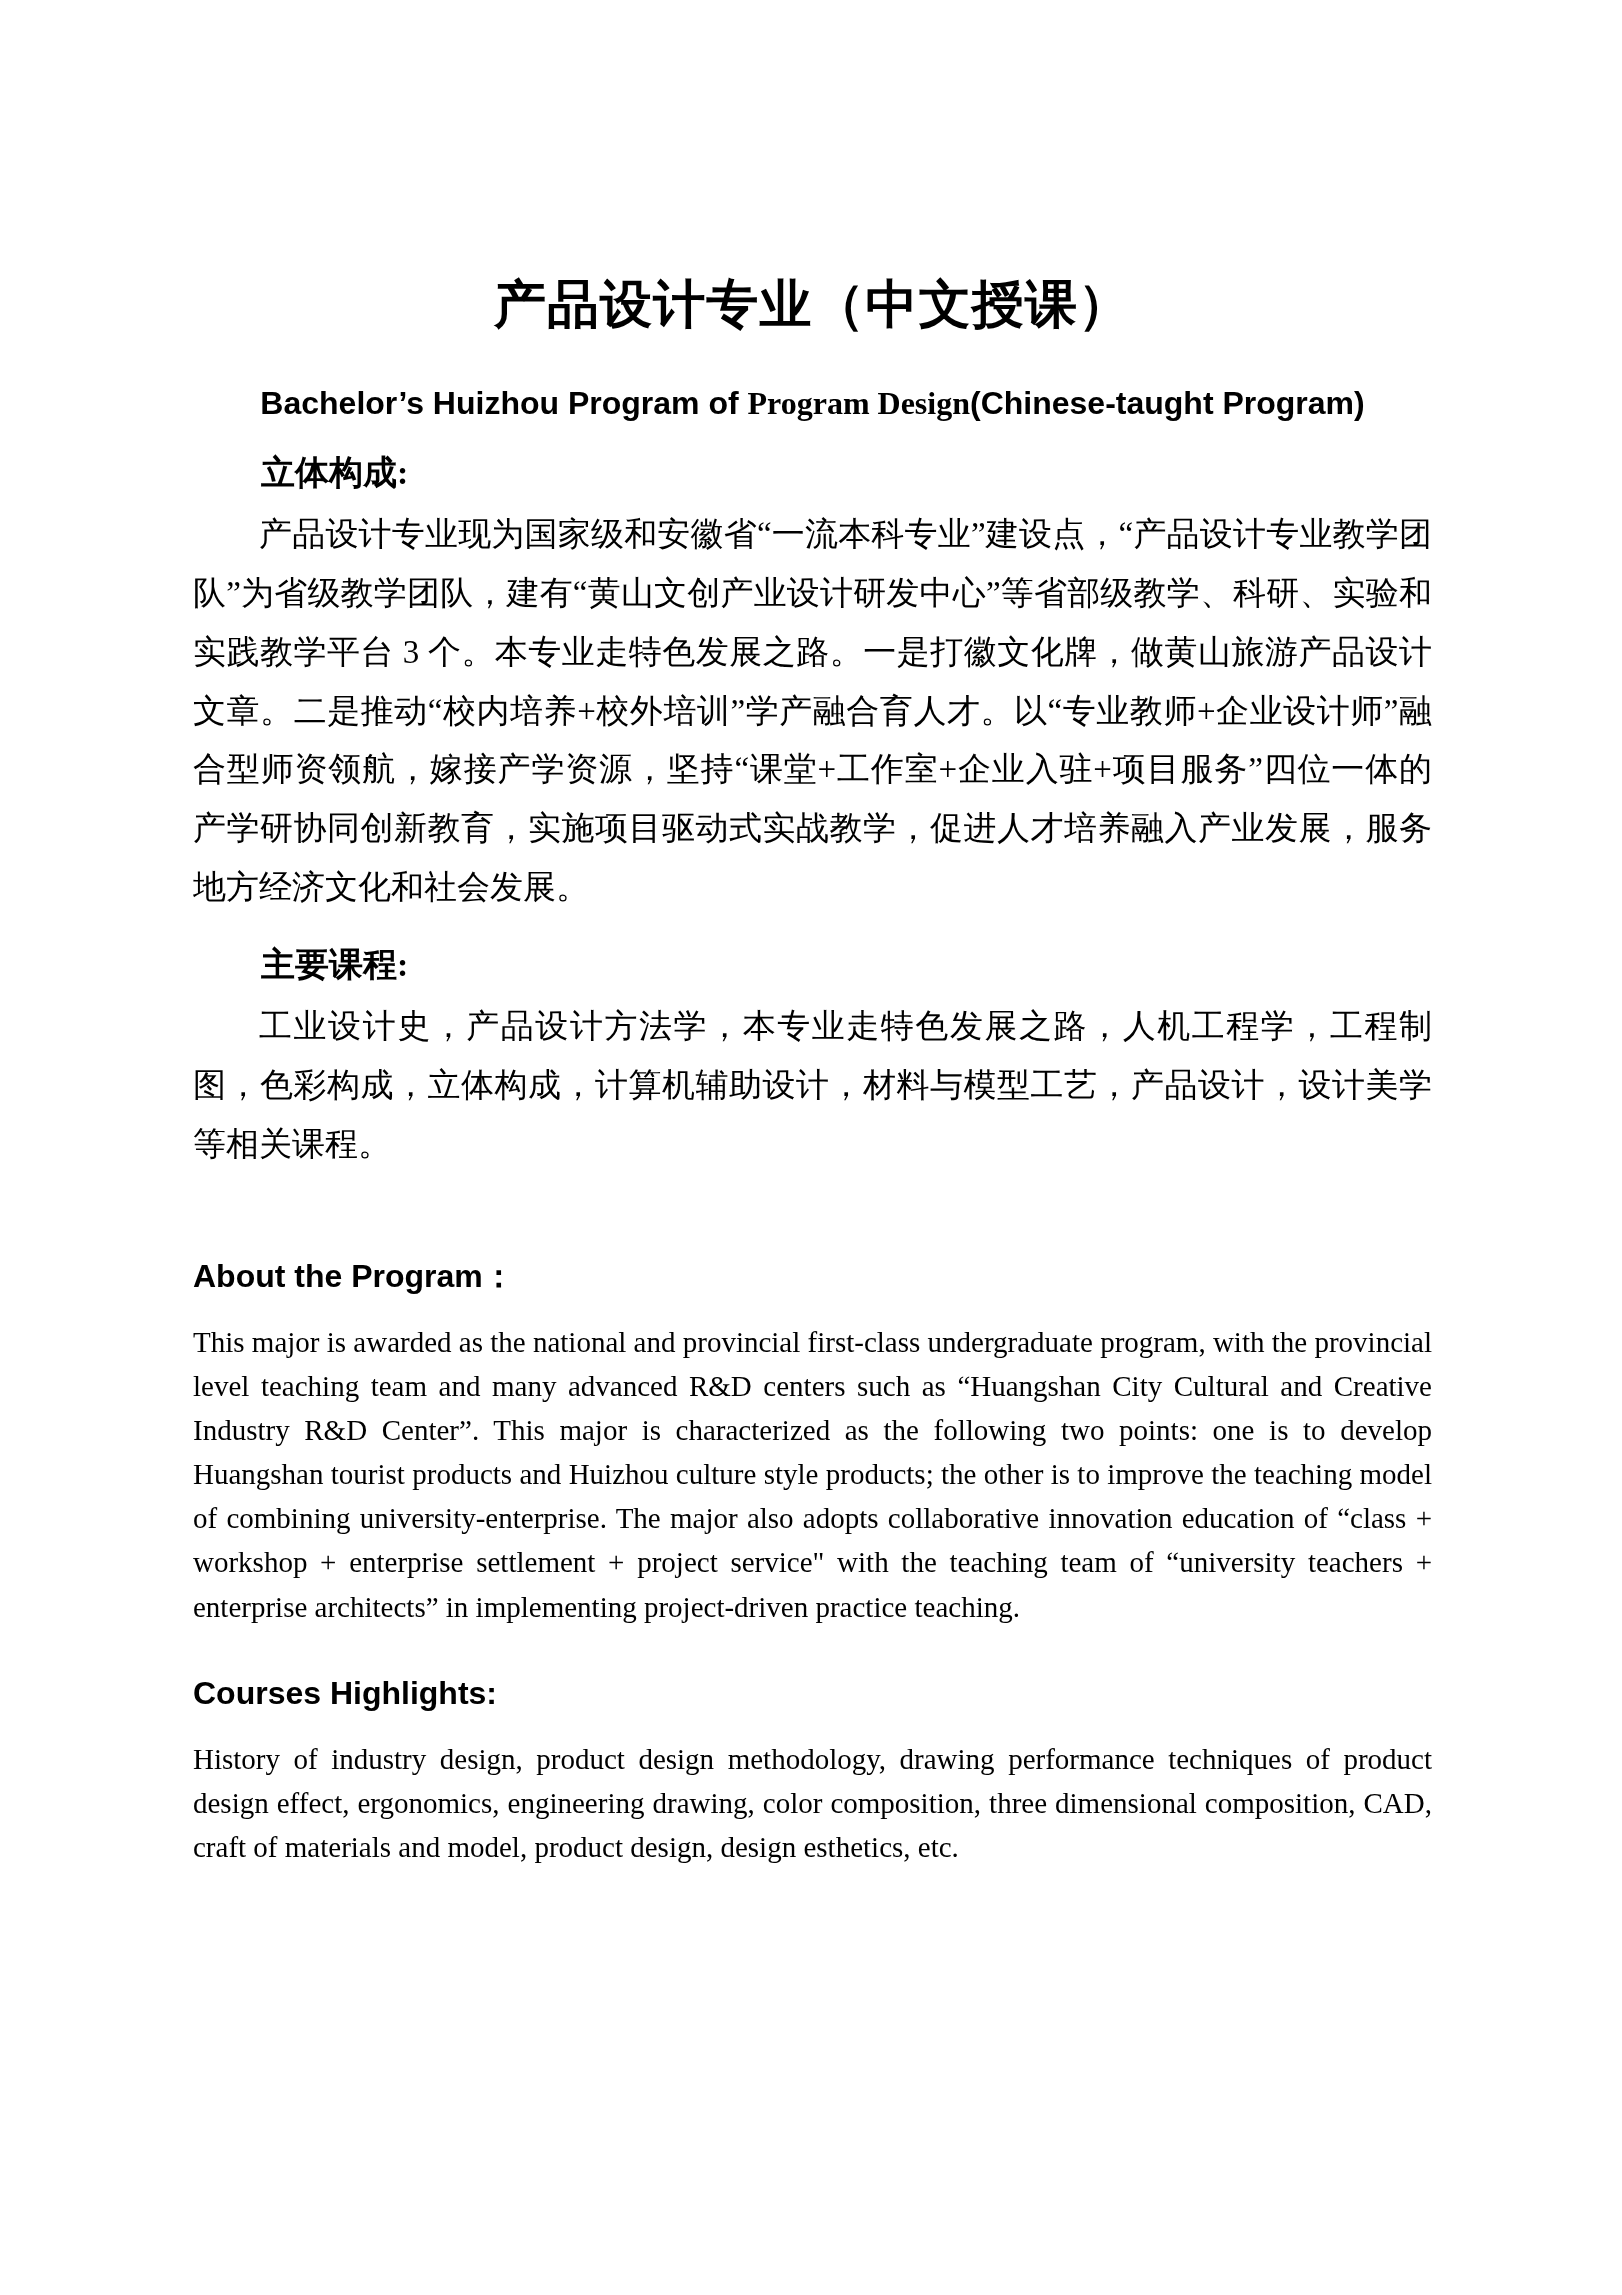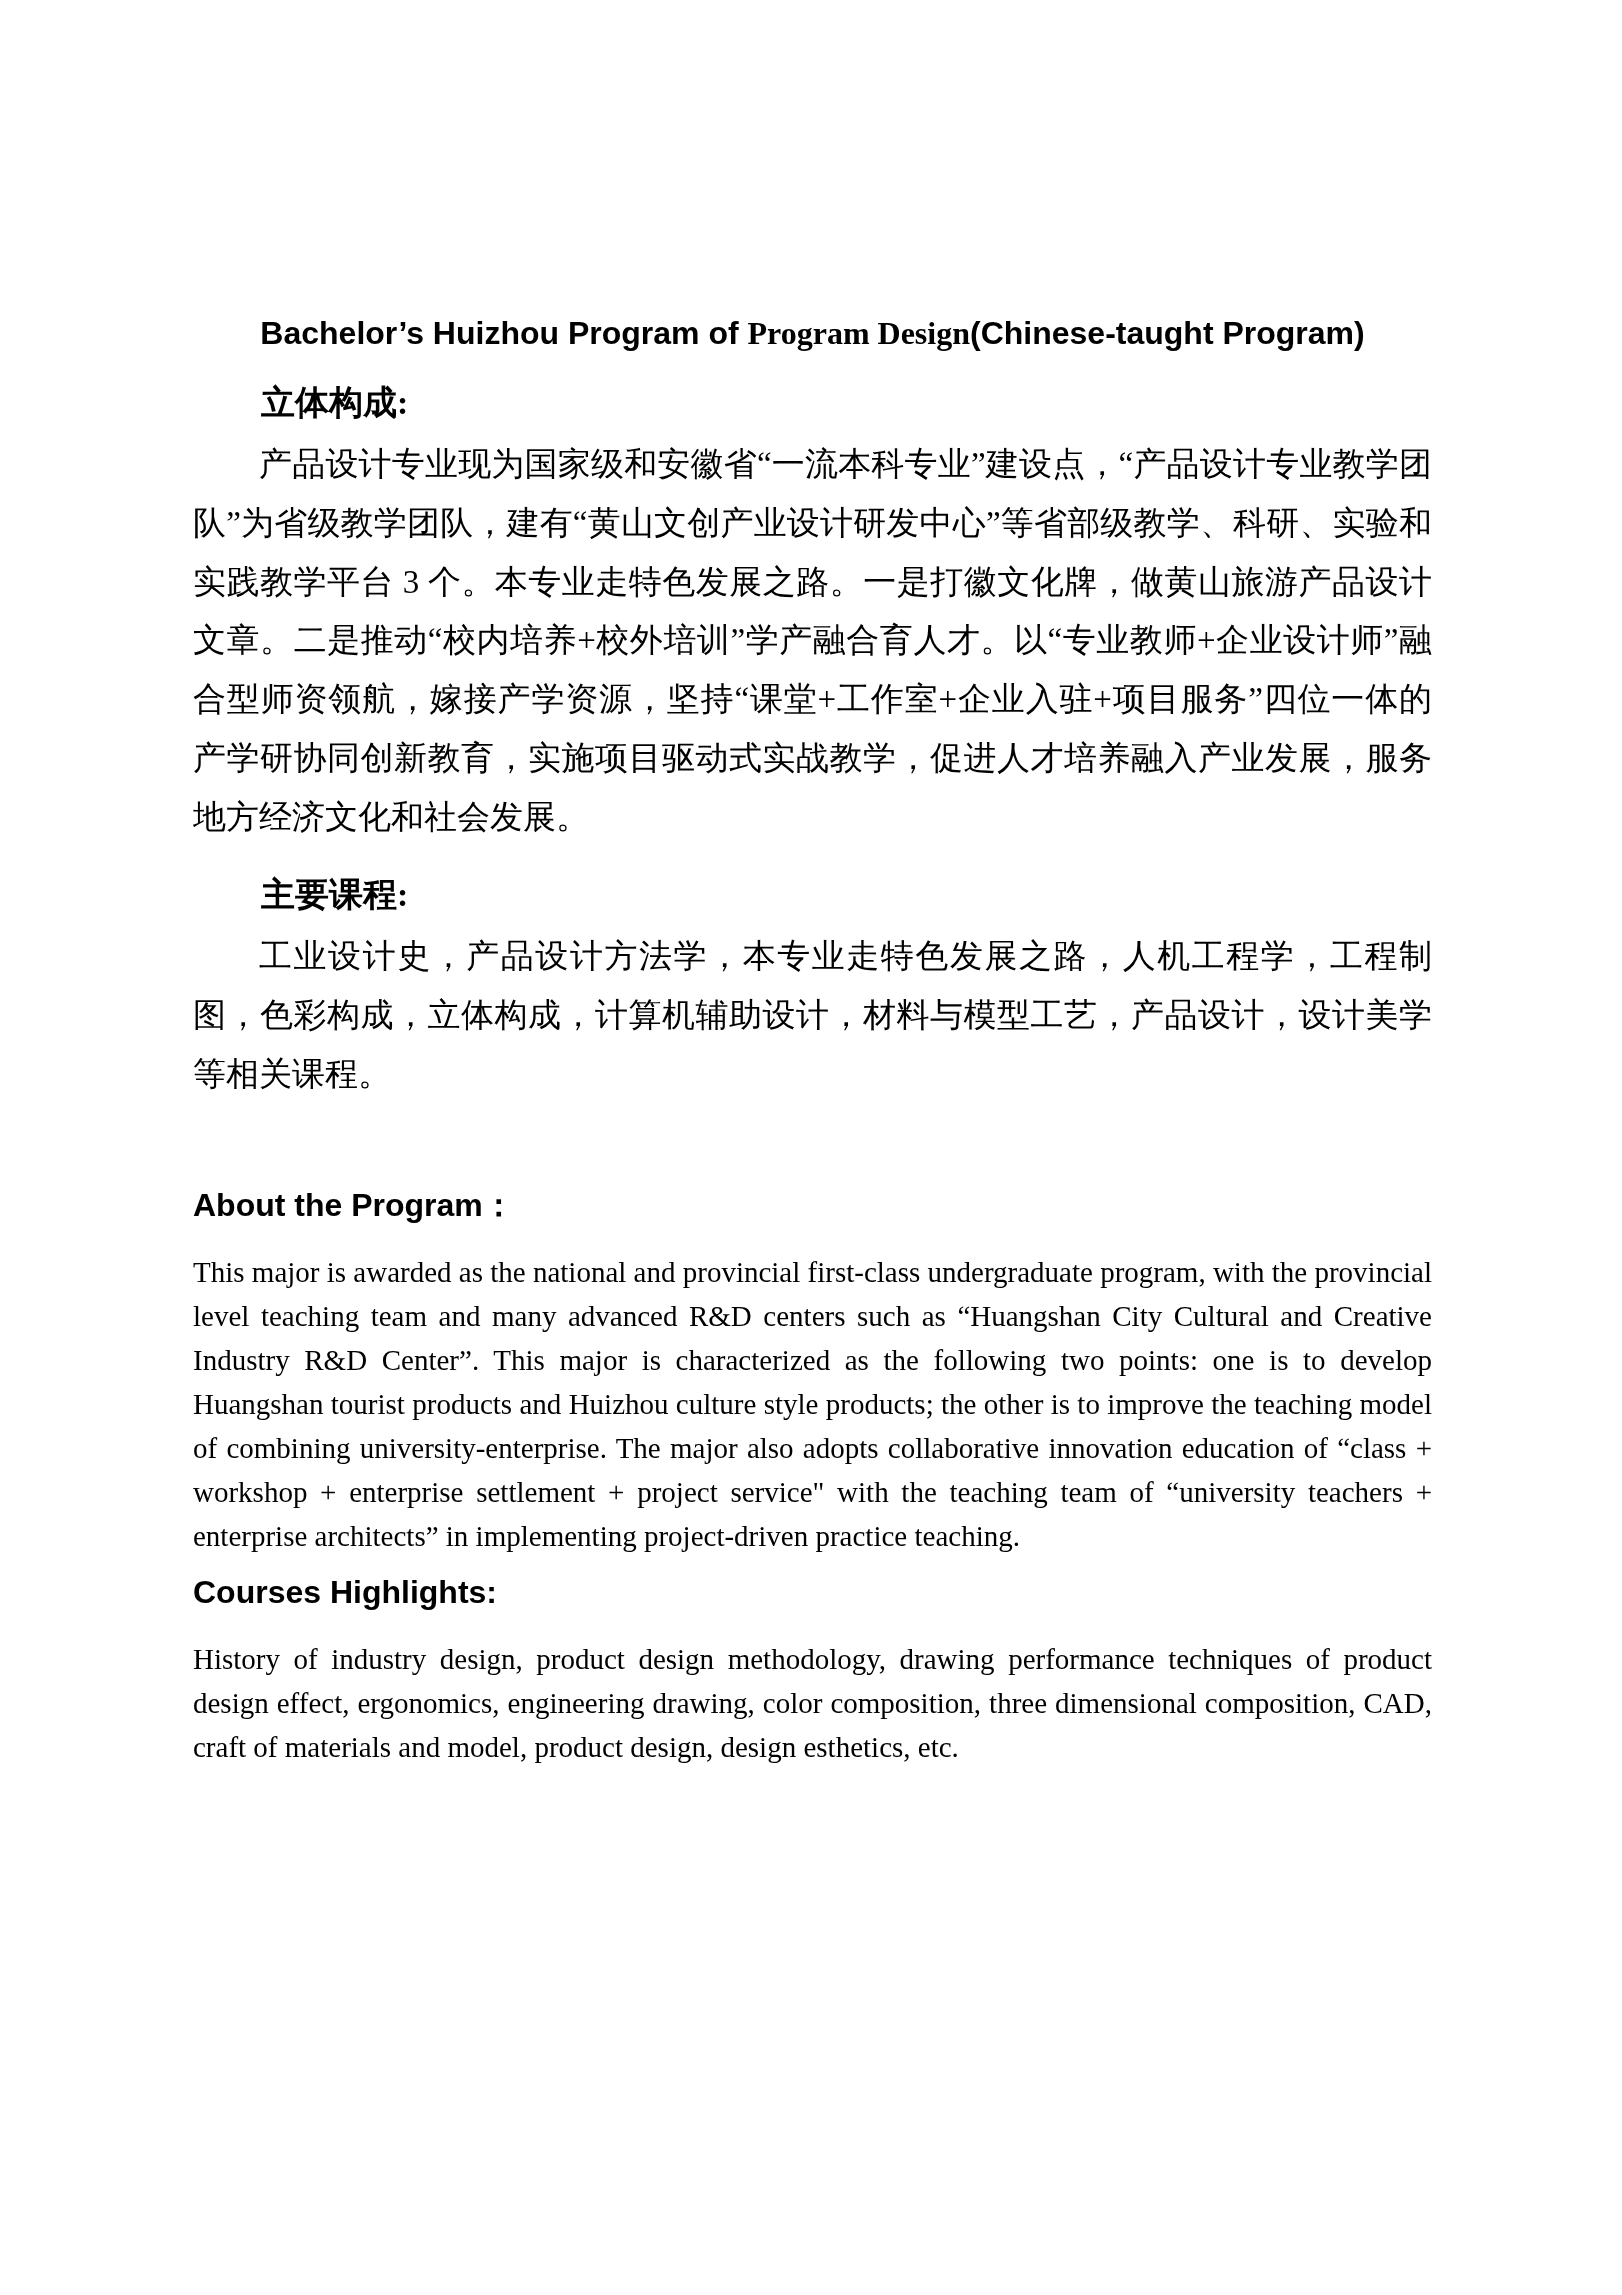--- a/index.html
+++ b/index.html
@@ -51,34 +51,35 @@
     font-family: "Liberation Serif", serif;
   }
   .en-heading {
     font-size: 32px;
     line-height: 1.3;
     font-weight: bold;
     margin: 0;
     font-family: Liberation Sans, sans-serif;
   }
   .en-heading.first { margin-top: 82px; }
-  .en-heading.second { margin-top: 14px; }
+  .en-heading.second { margin-top: 44px; }
   .en-body {
     margin: 23px 0 0 0;
     font-size: 29px;
     line-height: 1.52;
     text-align: justify;
     font-family: "Liberation Serif", serif;
   }
 </style>
 </head>
 <body>
 
 <div class="page">
 
+  <h1 class="doc-title">产品设计专业（中文授课）</h1>
 
   <h2 class="doc-subtitle"><span>Bachelor’s Huizhou Program of </span><span class="serif-part">Program Design</span><span>(Chinese-taught Program)</span></h2>
 
   <h3 class="zh-heading">立体构成:</h3>
 
   <p class="zh-body">产品设计专业现为国家级和安徽省“一流本科专业”建设点，“产品设计专业教学团队”为省级教学团队，建有“黄山文创产业设计研发中心”等省部级教学、科研、实验和实践教学平台 3 个。本专业走特色发展之路。一是打徽文化牌，做黄山旅游产品设计文章。二是推动“校内培养+校外培训”学产融合育人才。以“专业教师+企业设计师”融合型师资领航，嫁接产学资源，坚持“课堂+工作室+企业入驻+项目服务”四位一体的产学研协同创新教育，实施项目驱动式实战教学，促进人才培养融入产业发展，服务地方经济文化和社会发展。</p>
 
   <h3 class="zh-heading">主要课程:</h3>
 
   <p class="zh-body">工业设计史，产品设计方法学，本专业走特色发展之路，人机工程学，工程制图，色彩构成，立体构成，计算机辅助设计，材料与模型工艺，产品设计，设计美学等相关课程。</p>

